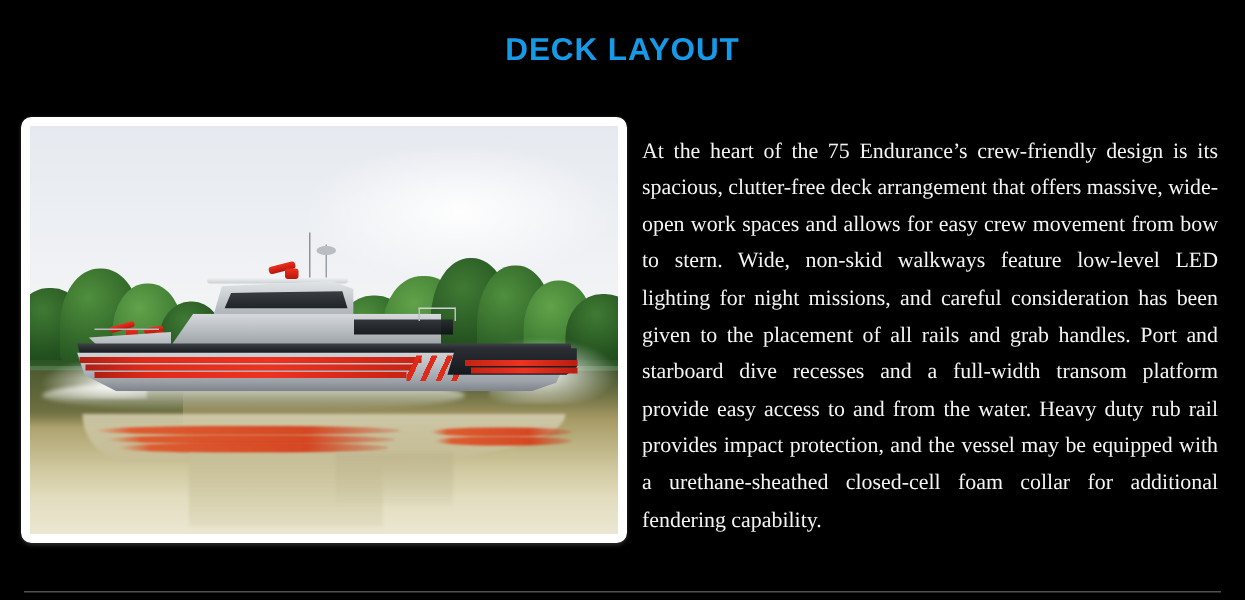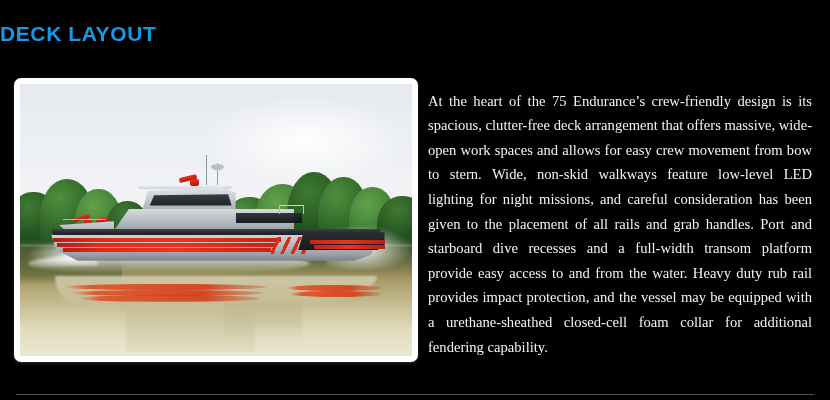--- a/index.html
+++ b/index.html
@@ -22,21 +22,21 @@
     height: 400px;
     background: #000000;
   }
 
   
   .section-title {
     position: absolute;
     left: 0;
     top: 20px;
     width: 830px;
-    text-align: left;
+    text-align: center;
     font-family: "Liberation Sans", sans-serif;
     font-weight: bold;
     font-size: 21px;
     letter-spacing: 0.6px;
     color: #169ae6;
     line-height: 28px;
     white-space: nowrap;
   }
 
   

